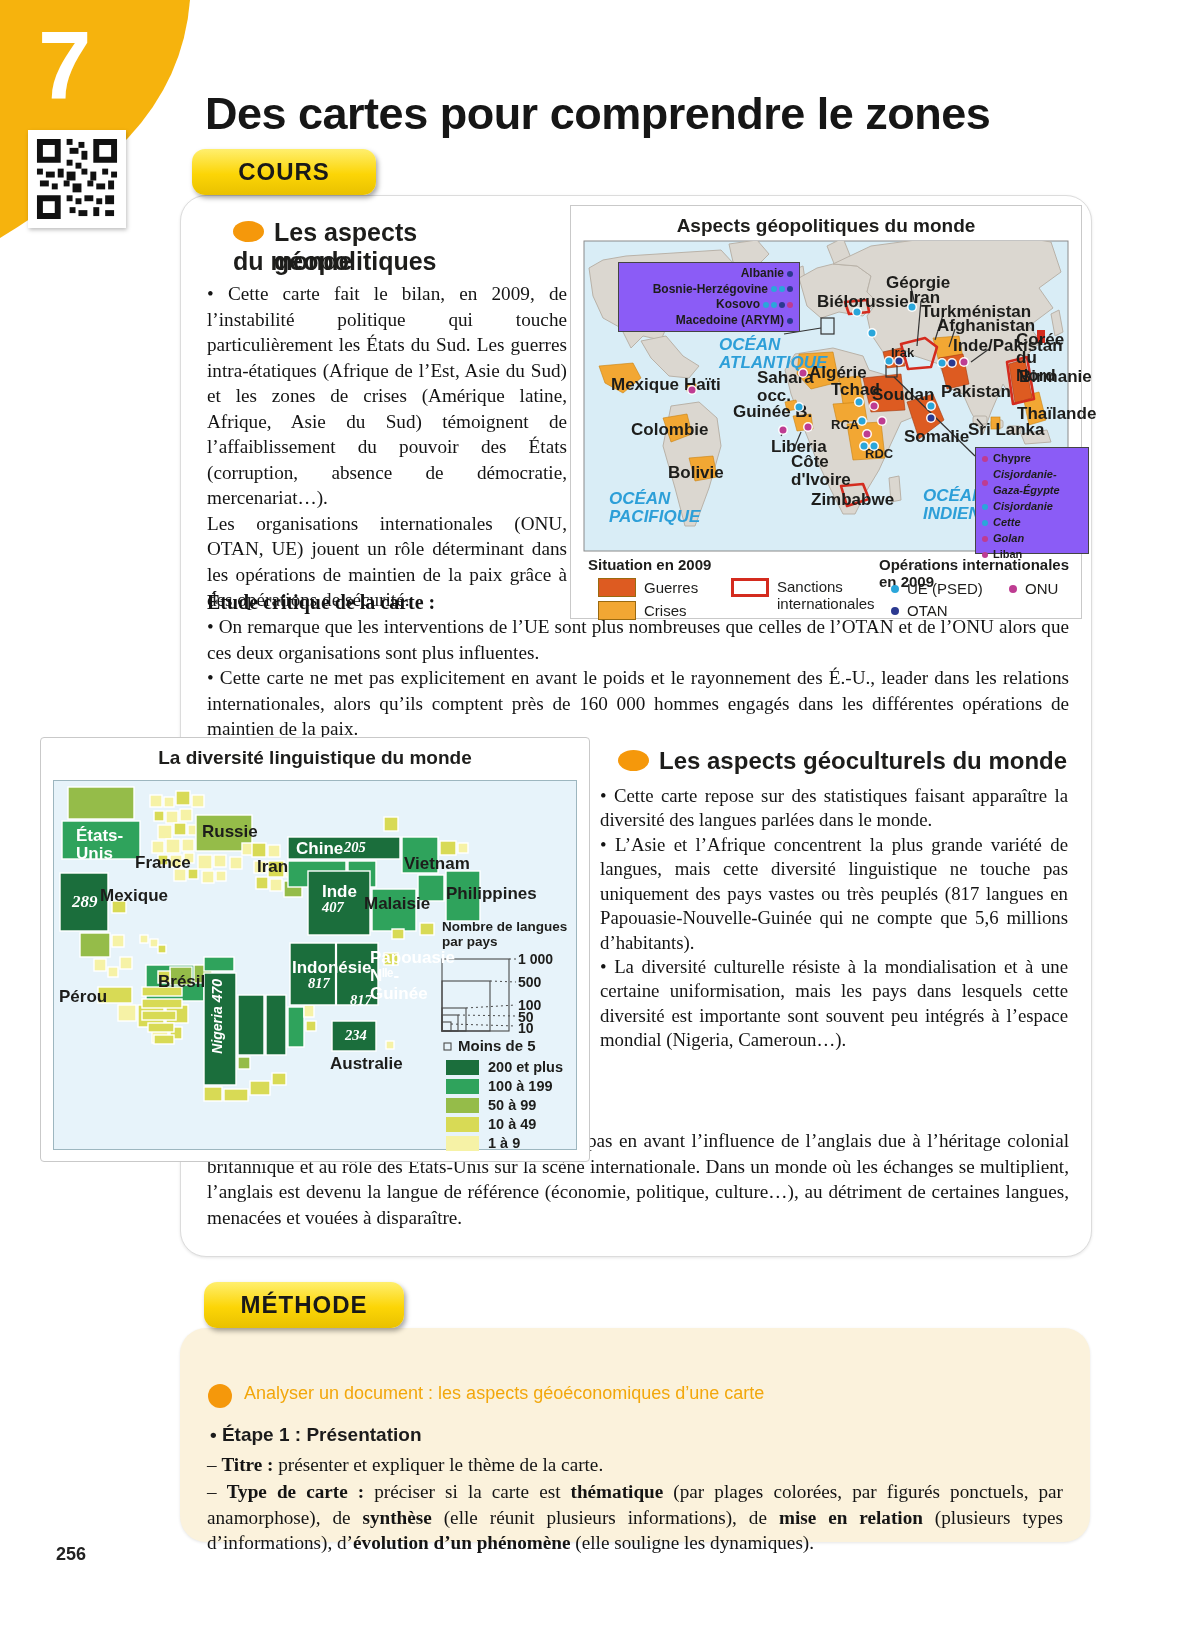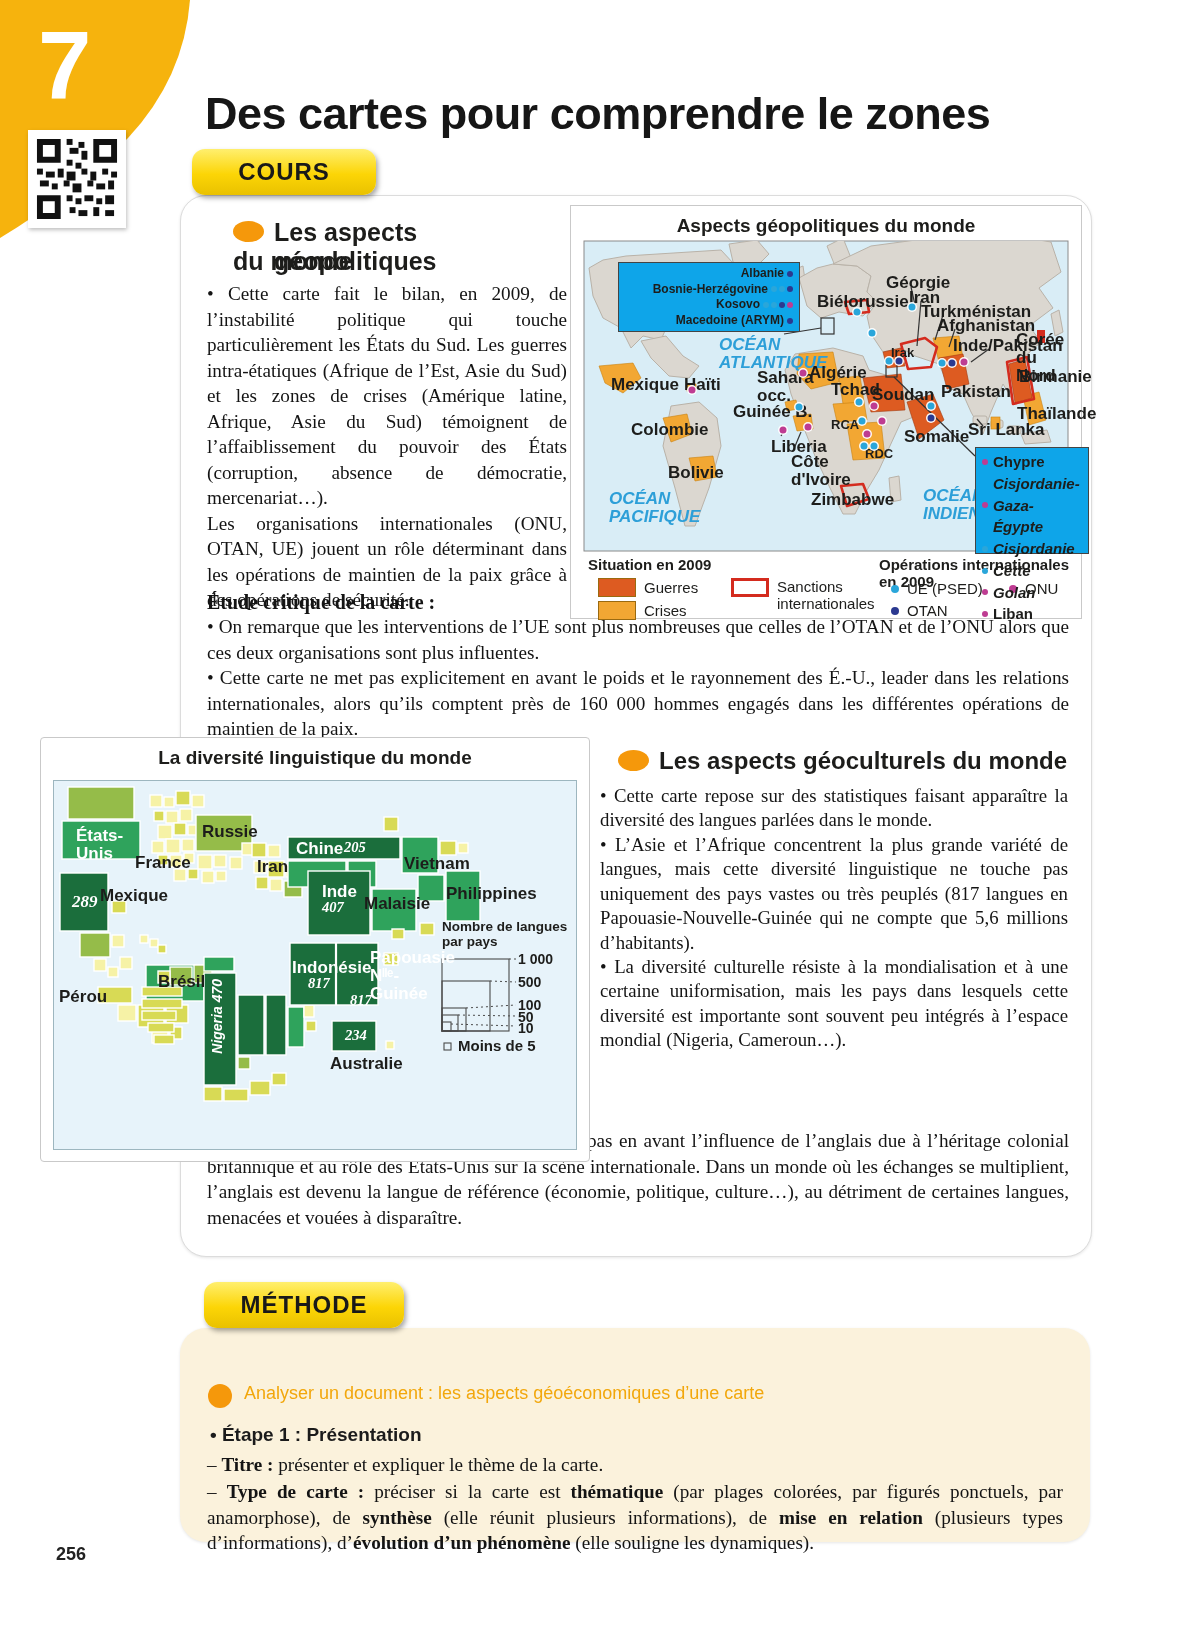--- a/index.html
+++ b/index.html
@@ -43,25 +43,25 @@
   .mlabel.white{color:#fff;}
   .mlabel.num{color:#fff;font-style:italic;font-weight:700;font-family:"Liberation Serif",serif;font-size:14.5px;}
   .mlabel.bignum{color:#fff;font-style:italic;font-weight:700;font-family:"Liberation Serif",serif;font-size:17px;}
   .mlabel.dark{font-weight:700;font-size:13px;}
   .mlabel.vert{writing-mode:vertical-rl;transform:rotate(180deg);color:#fff;font-style:italic;font-weight:700;font-size:14px;}
   .mlabel.legt{font-size:13.5px;font-weight:700;line-height:1.12;}
 
   .mdot{position:absolute;width:7px;height:7px;border-radius:50%;
         box-shadow:0 0 0 1.5px rgba(255,255,255,.95);transform:translate(-50%,-50%);z-index:5;}
 
-  .bbox{position:absolute;background:#0ea5e9;border:1.3px solid #444;padding:3px 6px;z-index:6;}
+  .bbox{position:absolute;background:#8b5cf6;border:1.3px solid #444;padding:3px 6px;z-index:6;}
   .balkans .brow{display:flex;align-items:center;justify-content:flex-end;gap:3px;
                  font-size:12px;font-weight:600;line-height:1.3;}
   .levant .brow{display:flex;align-items:center;justify-content:flex-start;gap:5px;
-                font-size:15px;font-weight:600;line-height:1.45;}
+                font-size:11px;font-weight:600;line-height:1.45;}
   .bdot{width:6px;height:6px;border-radius:50%;display:inline-block;flex:0 0 auto;}
 
   .leg-title{font-size:15px;font-weight:700;}
   .leg-row{display:flex;align-items:center;gap:8px;margin-top:4px;font-size:15px;}
   .swatch{width:38px;height:19px;border:1px solid #9a6a10;box-sizing:border-box;}
   .swatch.sanc{background:#fff;border:3px solid #d42b1e;}
   .ldot{width:8px;height:8px;border-radius:50%;display:inline-block;}
 
   .crow{display:flex;align-items:center;gap:9px;font-size:14.5px;font-weight:600;margin-bottom:3px;}
   .cswatch{width:33px;height:15px;display:inline-block;flex:0 0 auto;}
@@ -533,20 +533,42 @@
         </div>
 
       <div class="abs mlabel legt" style="left:388px;top:138px;">Nombre de langues
 par pays</div>
       <div class="scale-lab" style="left:464px;top:170px;">1 000</div>
       <div class="scale-lab" style="left:464px;top:193px;">500</div>
       <div class="scale-lab" style="left:464px;top:216px;">100</div>
       <div class="scale-lab" style="left:464px;top:228px;">50</div>
       <div class="scale-lab" style="left:464px;top:239px;">10</div>
       <div class="abs" style="left:404px;top:256px;font-size:15px;font-weight:600;">Moins de 5</div>
+      <div class="abs" style="left:392px;top:278px;">
+          <div class="crow">
+            <span class="cswatch" style="background: rgb(27, 110, 60);"></span>
+            <span>200 et plus</span>
+          </div>
+          <div class="crow">
+            <span class="cswatch" style="background: rgb(47, 163, 92);"></span>
+            <span>100 à 199</span>
+          </div>
+          <div class="crow">
+            <span class="cswatch" style="background: rgb(149, 188, 73);"></span>
+            <span>50 à 99</span>
+          </div>
+          <div class="crow">
+            <span class="cswatch" style="background: rgb(216, 218, 85);"></span>
+            <span>10 à 49</span>
+          </div>
+          <div class="crow">
+            <span class="cswatch" style="background: rgb(246, 242, 166);"></span>
+            <span>1 à 9</span>
+          </div>
+        </div>
     </div>
   </div>
 
   <span class="oval abs" style="left:618px;top:750px;"></span>
   <div class="abs h-sec" style="left:659px;top:747px;font-size:24px;">Les aspects géoculturels du monde</div>
   <div class="abs body" style="left:600px;top:784px;width:468px;font-size:18.8px;line-height:1.3;">
     <p>• Cette carte repose sur des statistiques faisant apparaître la diversité des langues parlées dans le monde.</p>
     <p>• L’Asie et l’Afrique concentrent la plus grande variété de langues, mais cette diversité linguistique ne touche pas uniquement des pays vastes ou très peuplés (817 langues en Papouasie-Nouvelle-Guinée qui ne compte que 5,6 millions d’habitants).</p>
     <p>• La diversité culturelle résiste à la mondialisation et à une certaine uniformisation, mais les pays dans lesquels cette diversité est importante sont souvent peu intégrés à l’espace mondial (Nigeria, Cameroun…).</p>
   </div>

